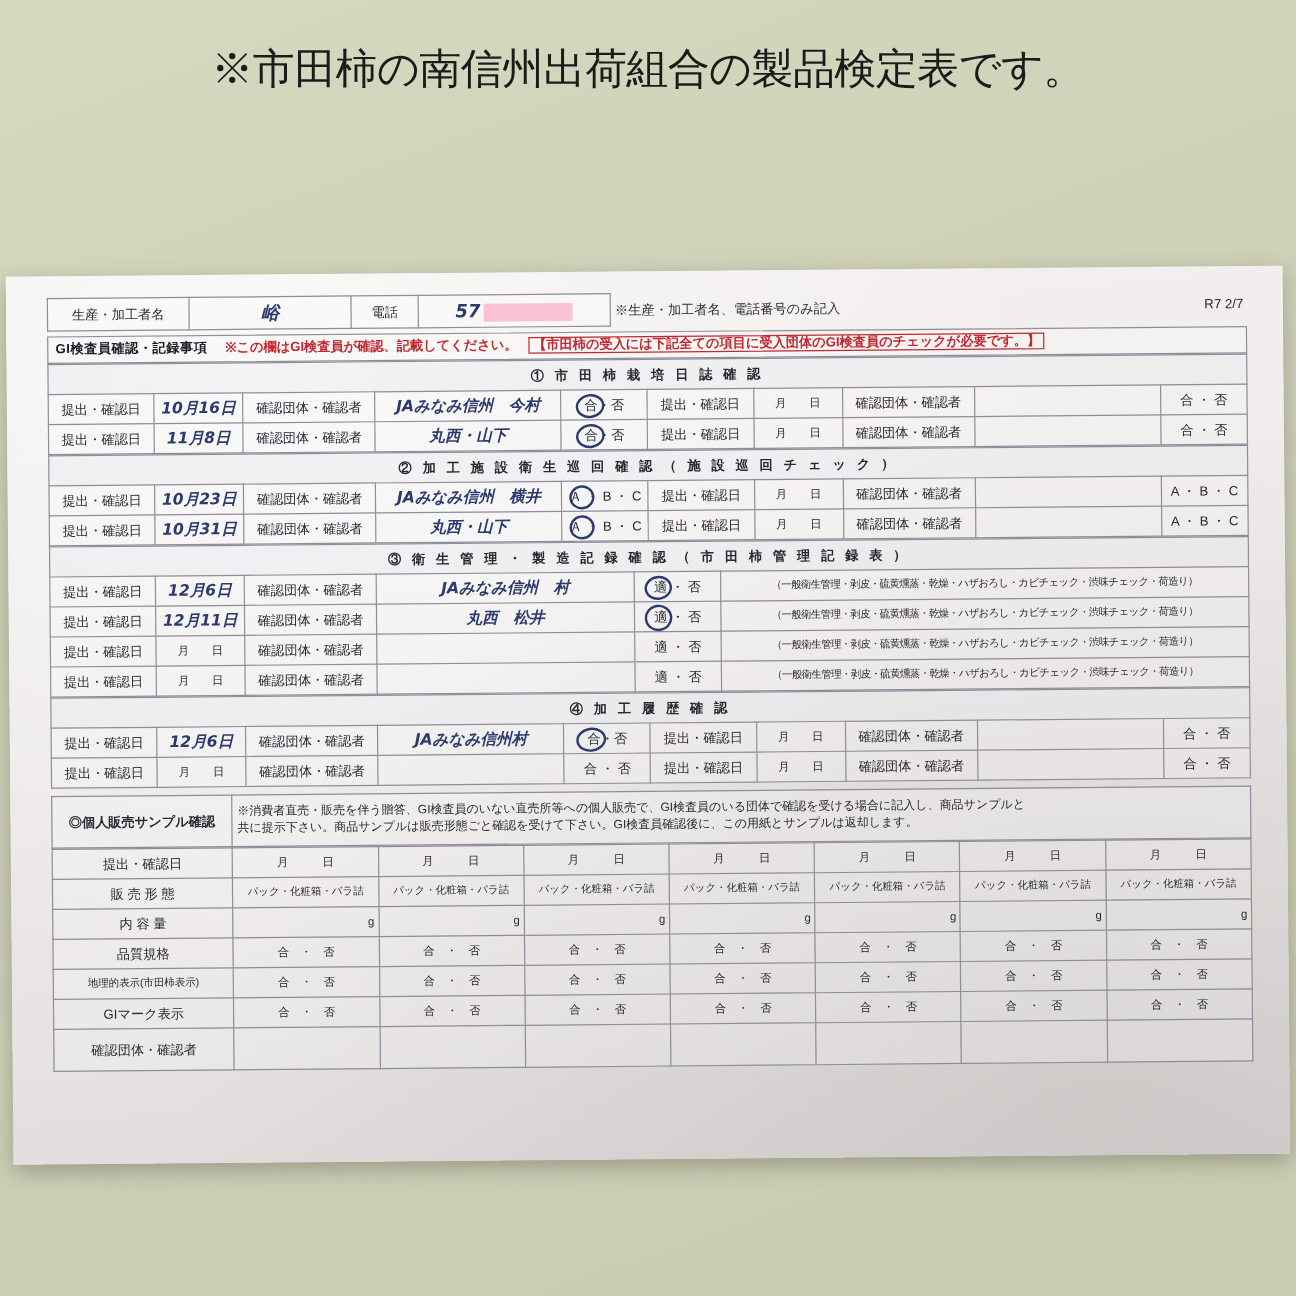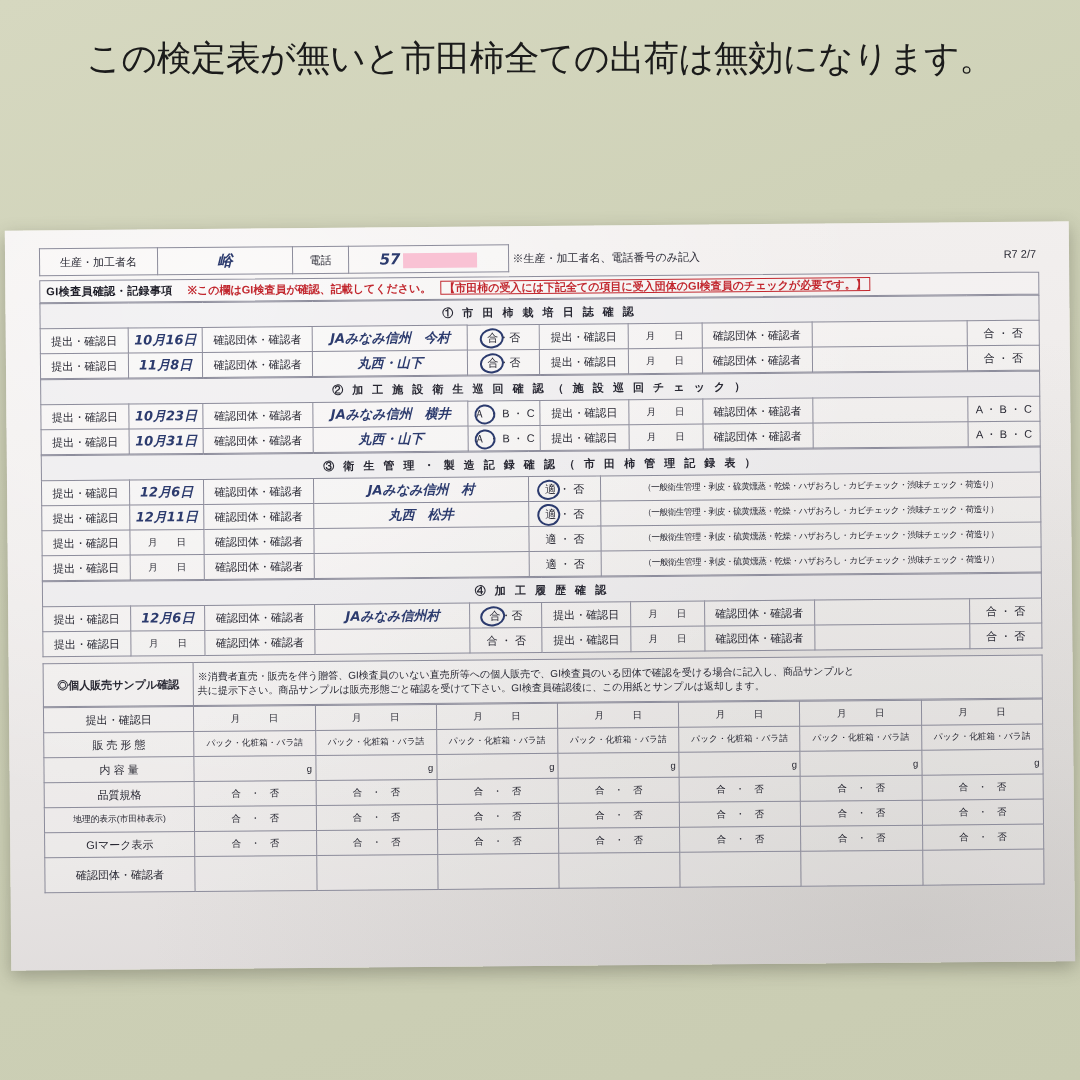--- a/index.html
+++ b/index.html
@@ -156,21 +156,21 @@
     text-align: left;
     white-space: normal;
     padding: 2px 4px;
   }
   .bold { font-weight: bold; }
 </style>
 </head>
 <body>
 
 <div class="headline">
-  <div>この検定表が無いと市田柿全ての出荷は無効になります。</div>
+  <div>※市田柿の南信州出荷組合の製品検定表です。</div>
 </div>
 
 <div class="paper-wrap">
   <div class="paper"></div>
 
   <div class="sheet">
 
     <table class="toprow">
       <colgroup>
         <col style="width:118px">

